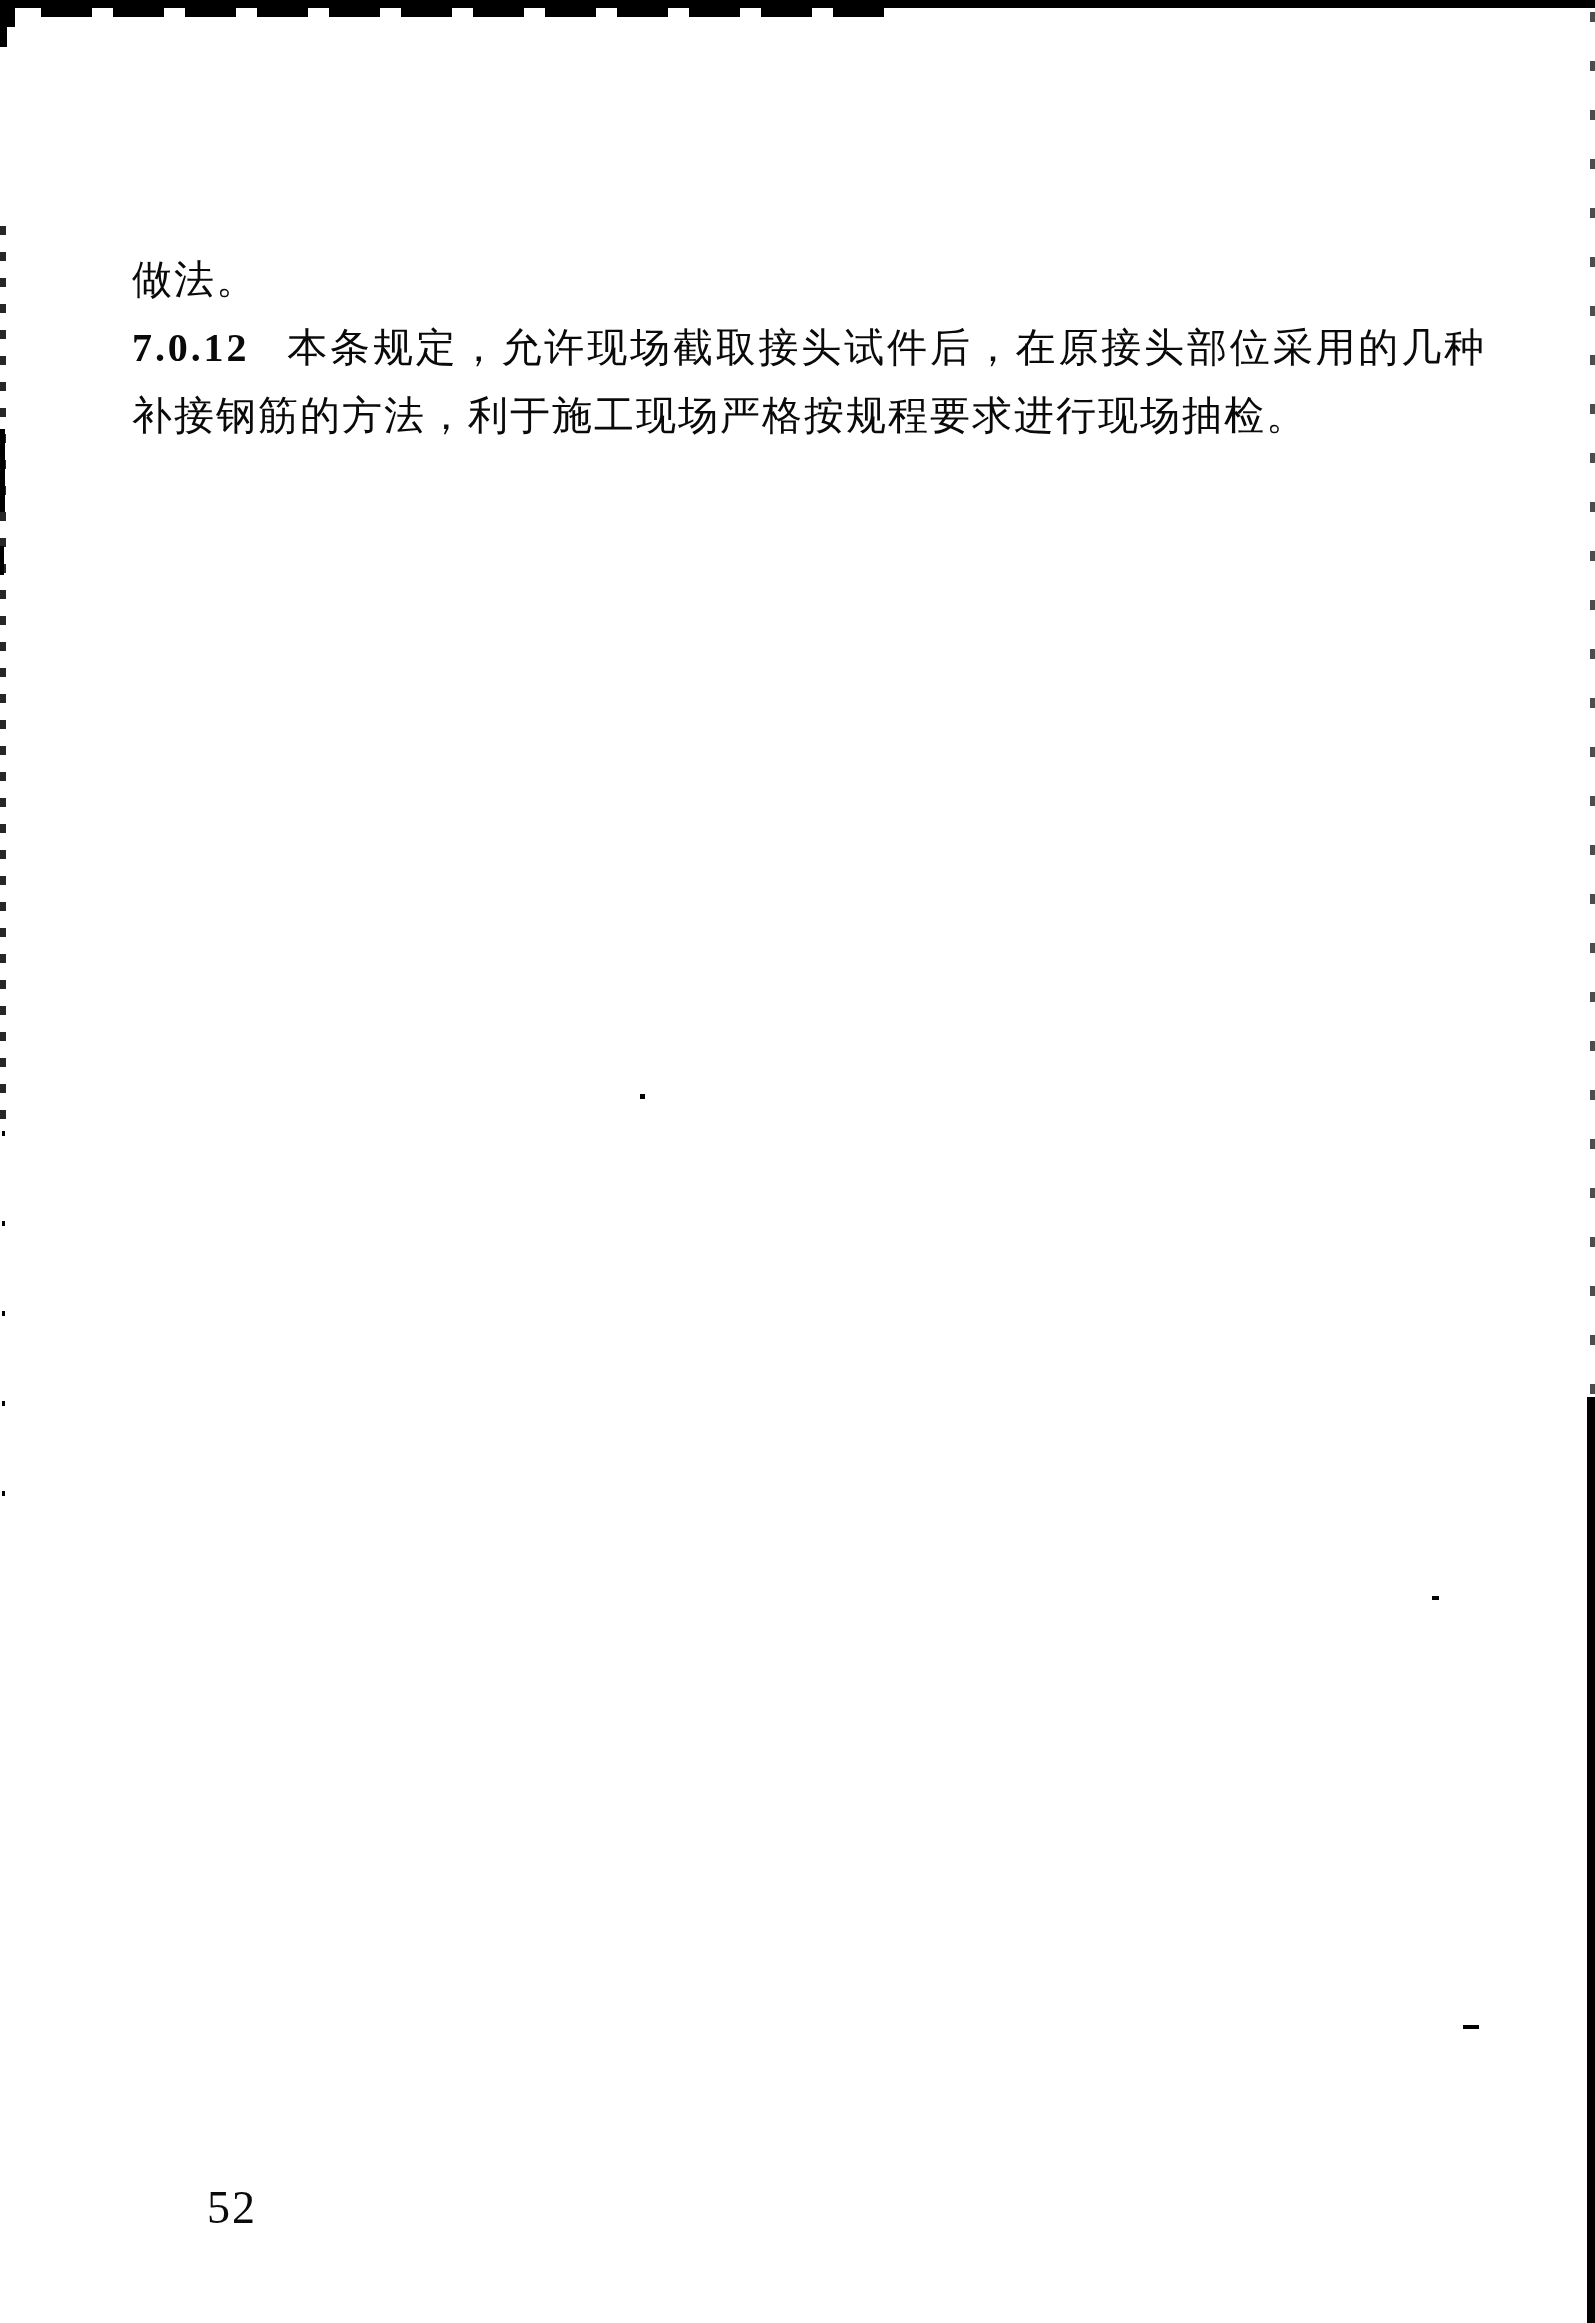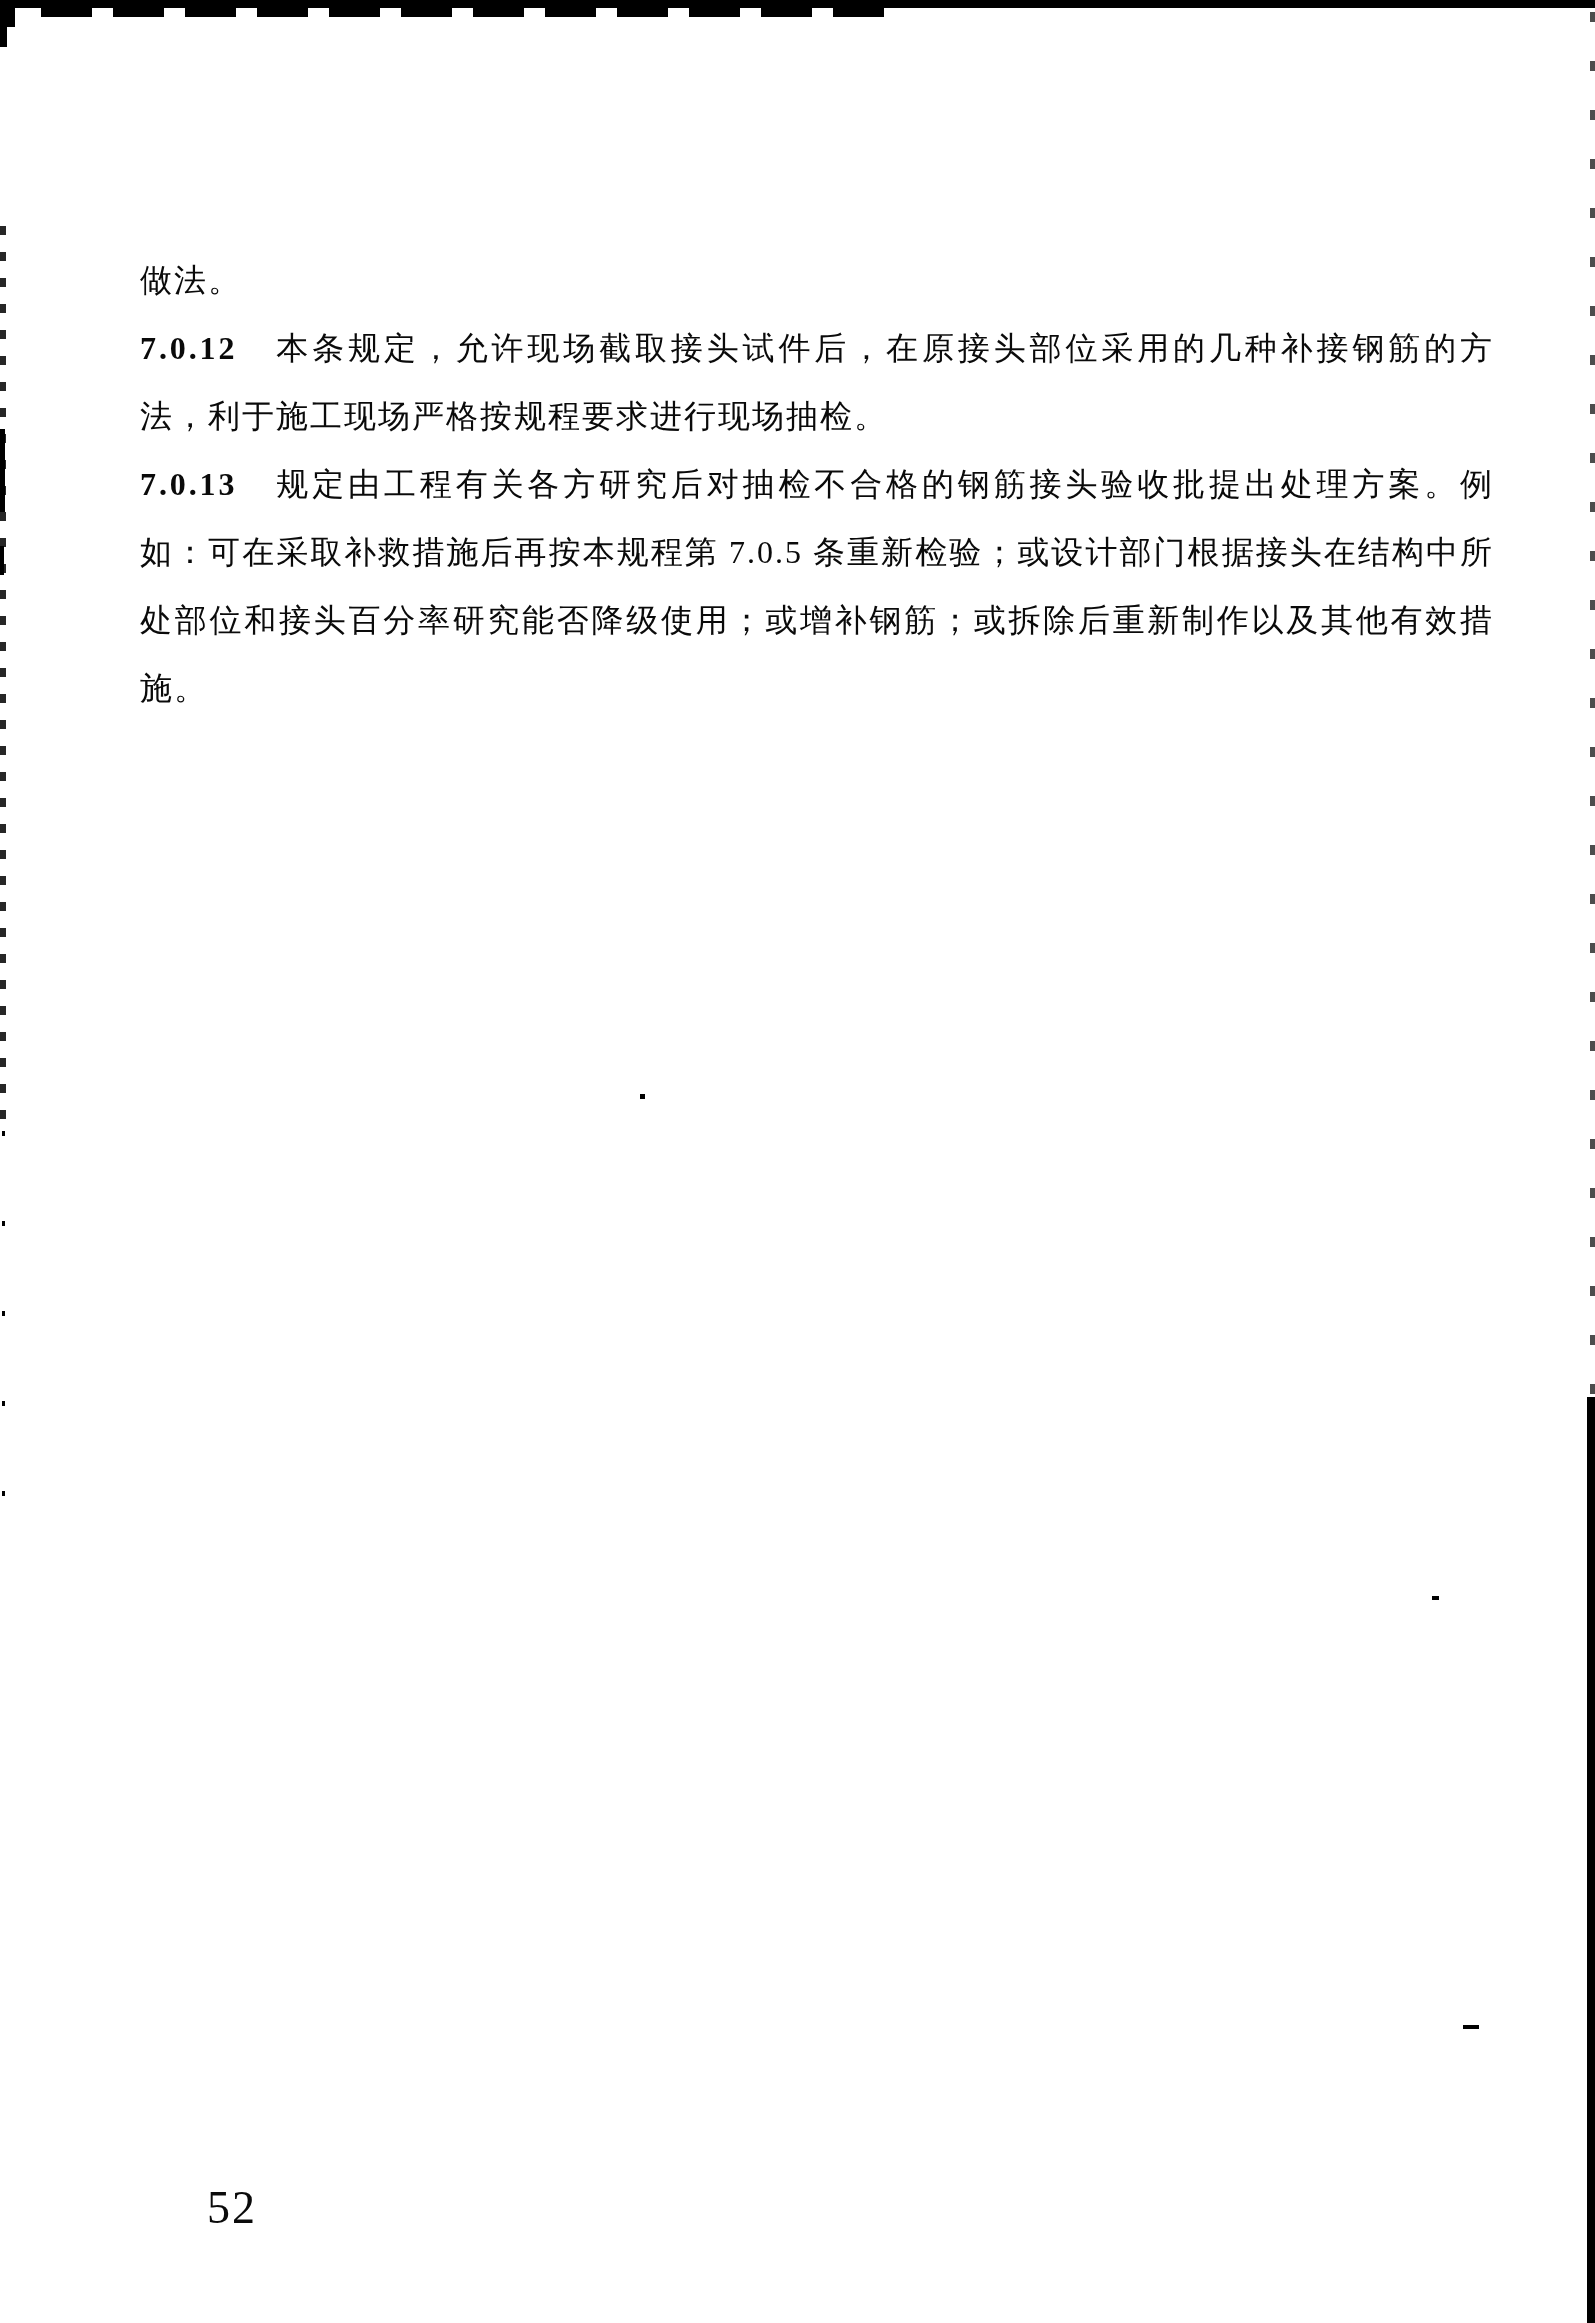--- a/index.html
+++ b/index.html
@@ -7,22 +7,22 @@
     position:relative;
     width:1596px;height:2323px;
     background:#ffffff;
     overflow:hidden;
     font-family:"Liberation Serif","DejaVu Serif",serif;
     color:#0a0a0a;
   }
   
   .text-block{
     position:absolute;
-    left:140px;top:246px;width:1354px;
-    font-size:32px;
+    left:132px;top:246px;width:1354px;
+    font-size:40px;
     line-height:68px;
     letter-spacing:2px;
     text-align:justify;
   }
   .para{margin:0;padding:0;}
   .clause-num{
     font-weight:700;
     letter-spacing:2.9px;
     padding-right:37px;
     font-family:"Liberation Serif","DejaVu Serif",serif;
@@ -86,22 +86,19 @@
   <main class="text-block">
 
     <p class="para">
       <span>做法。</span>
     </p>
 
     <p class="para">
       <b class="clause-num">7.0.12</b><span>本条规定，允许现场截取接头试件后，在原接头部位采用的几种补接钢筋的方法，利于施工现场严格按规程要求进行现场抽检。</span>
     </p>
 
-    <p class="para">
-      <b class="clause-num">7.0.13</b><span>规定由工程有关各方研究后对抽检不合格的钢筋接头验收批提出处理方案。例如：可在采取补救措施后再按本规程第 7.0.5 条重新检验；或设计部门根据接头在结构中所处部位和接头百分率研究能否降级使用；或增补钢筋；或拆除后重新制作以及其他有效措施。</span>
-    </p>
 
   </main>
 
   <div class="page-number">52</div>
 
 </div>
 
 
 </body></html>

